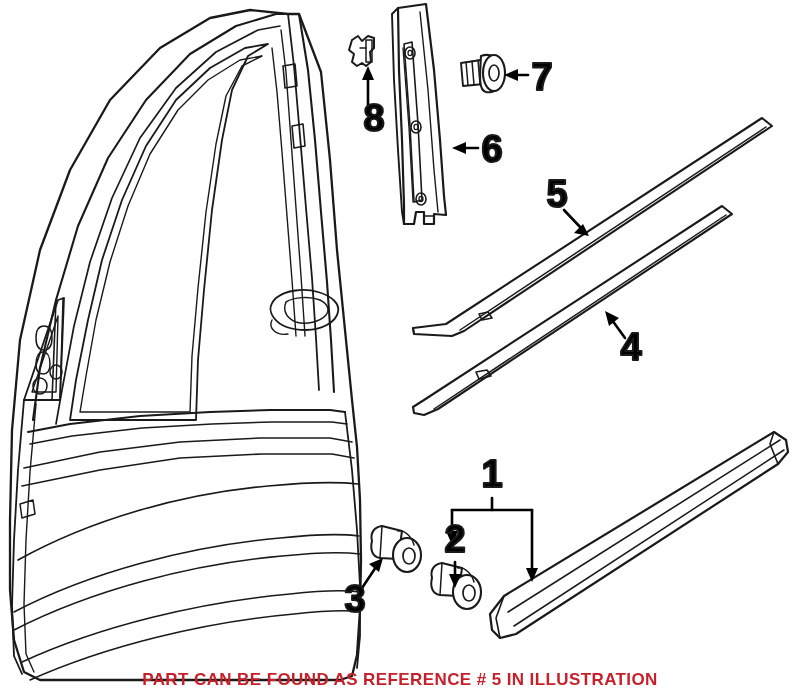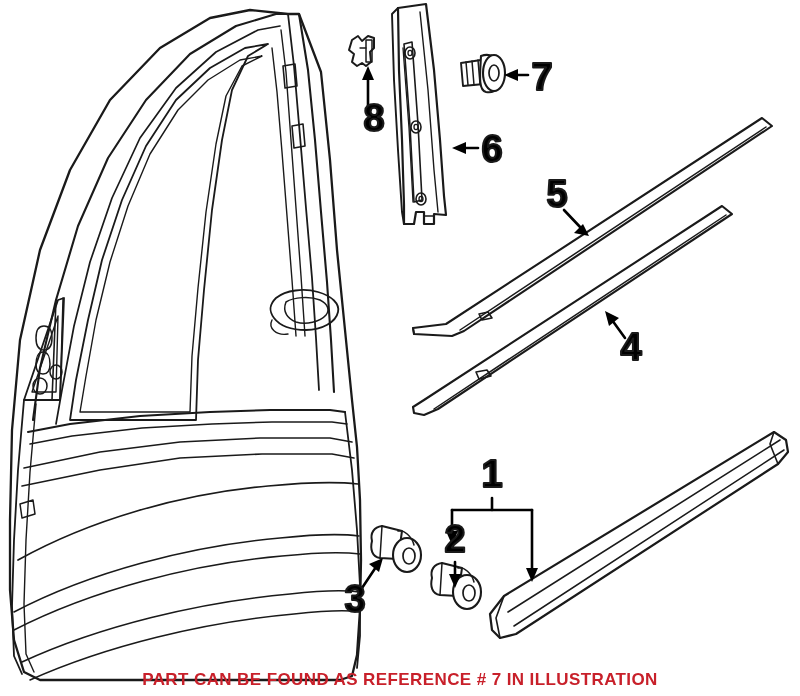--- a/index.html
+++ b/index.html
@@ -275,15 +275,15 @@
         <text class="callout" x="631" y="360" font-size="38" text-anchor="middle">4</text>
         <text class="callout" x="557" y="207" font-size="38" text-anchor="middle">5</text>
         <text class="callout" x="492" y="162" font-size="38" text-anchor="middle">6</text>
         <text class="callout" x="542" y="90" font-size="38" text-anchor="middle">7</text>
         <text class="callout" x="374" y="131" font-size="38" text-anchor="middle">8</text>
       </g>
 
     </g>
   </svg>
 
-  <div class="caption-bar" style="color: rgb(200, 32, 42);">PART CAN BE FOUND AS REFERENCE # 7 IN ILLUSTRATION</div>
+  <div class="caption-bar" style="color: rgb(200, 32, 42);">PART CAN BE FOUND AS REFERENCE # 5 IN ILLUSTRATION</div>
 
 </div>
 
 </body></html>

